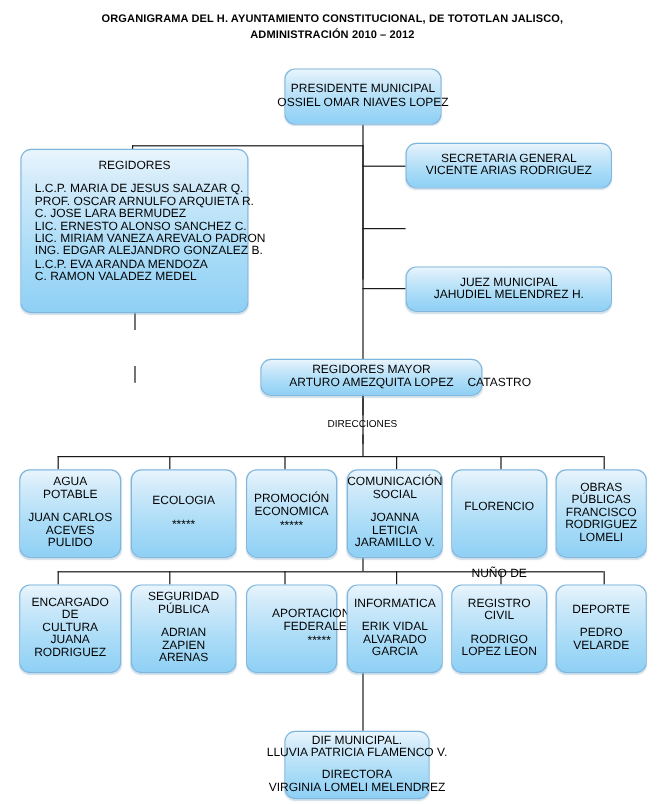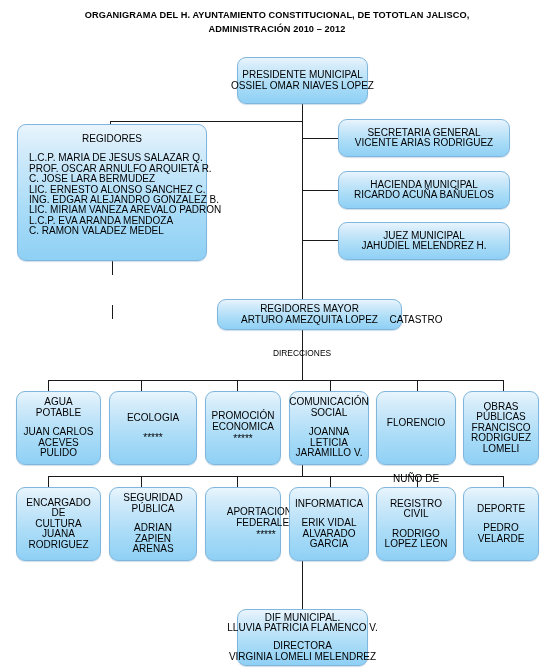--- a/index.html
+++ b/index.html
@@ -121,40 +121,36 @@
   <div class="box" style="left:237px; top:57px; width:131px; height:47px;">
     <div class="ln">PRESIDENTE MUNICIPAL</div>
     <div class="ln">OSSIEL OMAR NIAVES LOPEZ</div>
   </div>
 
   <div class="box" style="left:338px; top:119px; width:172px; height:38px;">
     <div class="ln">SECRETARIA GENERAL</div>
     <div class="ln">VICENTE ARIAS RODRIGUEZ</div>
   </div>
 
-  <div class="box" style="left:338px; top:171px; width:172px; height:38px;">
-    <div class="ln">HACIENDA MUNICIPAL</div>
-    <div class="ln">RICARDO ACUÑA BAÑUELOS</div>
-  </div>
 
   <div class="box" style="left:338px; top:222px; width:172px; height:38px;">
     <div class="ln">JUEZ MUNICIPAL</div>
     <div class="ln">JAHUDIEL MELENDREZ H.</div>
   </div>
 
   <div class="box" style="left:17px; top:124px; width:190px; height:137px; justify-content:flex-start; padding-top:9px;">
     <div class="ln">REGIDORES</div>
     <div class="gap"></div>
     <div id="regidores-list" style="text-align:left; width:100%; padding-left:9px; box-sizing:border-box;">
         <div class="ln">L.C.P. MARIA DE JESUS SALAZAR Q.</div>
         <div class="ln">PROF. OSCAR ARNULFO ARQUIETA R.</div>
         <div class="ln">C. JOSE LARA BERMUDEZ</div>
         <div class="ln">LIC. ERNESTO ALONSO SANCHEZ C.</div>
+        <div class="ln">LIC. MIRIAM VANEZA AREVALO PADRON</div>
         <div class="ln">ING. EDGAR ALEJANDRO GONZALEZ B.</div>
-        <div class="ln">LIC. MIRIAM VANEZA AREVALO PADRON</div>
         <div class="ln">L.C.P. EVA ARANDA  MENDOZA</div>
         <div class="ln">C. RAMON VALADEZ MEDEL</div>
       </div>
   </div>
 
 
 
   <div class="box" style="left:217px; top:299px; width:185px; height:31px;">
     <div class="ln">REGIDORES MAYOR</div>
     <div class="ln">ARTURO AMEZQUITA LOPEZ</div>
@@ -239,21 +235,21 @@
         <div class="ln">LOPEZ LEON</div>
       </div>
       <div class="box wrap" style="left: 463px; top: 487px; width: 76px; height: 74px;">
         <div class="ln">DEPORTE</div>
         <div class="gap"></div>
         <div class="ln">PEDRO</div>
         <div class="ln">VELARDE</div>
       </div>
     </div>
 
-  <div class="box" style="left:237px; top:609px; width:131px; height:57px;">
+  <div class="box" style="left:237px; top:609px; width:121px; height:57px;">
     <div class="ln">DIF MUNICIPAL.</div>
     <div class="ln">LLUVIA PATRICIA FLAMENCO V.</div>
     <div class="gap"></div>
     <div class="ln">DIRECTORA</div>
     <div class="ln">VIRGINIA LOMELI MELENDREZ</div>
   </div>
 
 </div>
 
 </body></html>

